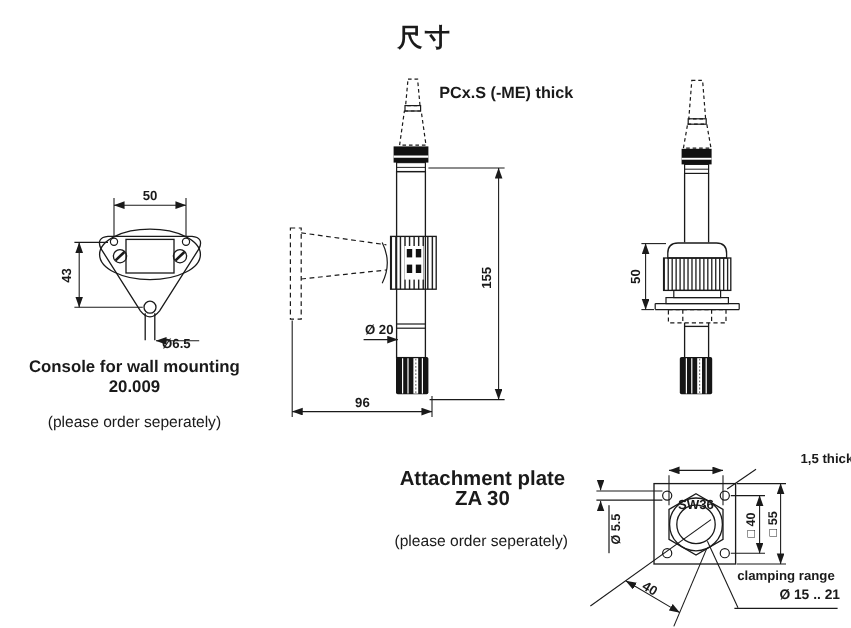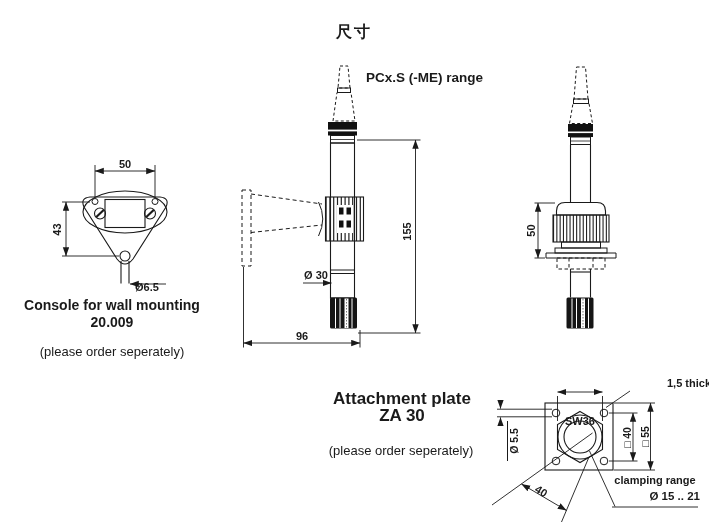--- a/index.html
+++ b/index.html
@@ -7,21 +7,21 @@
     width:709px;height:523px;position:relative;overflow:hidden;
     background:#ffffff;color:#1a1a1a;
     font-family:"Liberation Sans","DejaVu Sans",sans-serif;
   }
   .stage{position:absolute;left:0;top:0;width:709px;height:523px;}
   .lbl{
     position:absolute;font-size:11px;font-weight:bold;line-height:13px;
     text-align:center;white-space:nowrap;color:#1a1a1a;
   }
   .rot{transform:rotate(-90deg);}
-  .title-cn{font-size:16px;font-weight:bold;letter-spacing:2px;}
+  .title-cn{font-size:21px;font-weight:bold;letter-spacing:2px;}
   .series{font-size:13.5px;font-weight:bold;text-align:left;}
   .caption{font-size:14px;font-weight:bold;}
   .caption-sm{font-size:17px;font-weight:bold;}
   .note{font-size:13px;font-weight:normal;}
   .ul-left{border-top:1px solid #1a1a1a;}
   .tilt40{transform:rotate(31deg);}
   .small-dim{font-size:10.5px;}
 </style>
 </head>
 <body>
@@ -225,30 +225,30 @@
     </g>
 
     <g stroke-width="0.9">
       <line x1="589.5" y1="451" x2="615" y2="506.5"></line>
       <line x1="612" y1="507" x2="698" y2="507"></line>
     </g>
   </g>
 </svg>
 
 <div class="lbl title-cn" style="left:314px;top:25px;width:80px;">尺寸</div>
-<div class="lbl series" style="left:366px;top:71px;">PCx.S (-ME) range</div>
+<div class="lbl series" style="left:366px;top:71px;">PCx.S (-ME) thick</div>
 
 <div class="lbl" style="left:105px;top:157.5px;width:40px;">50</div>
 <div class="lbl rot" style="left:44.5px;top:222.5px;width:24px;">43</div>
 <div class="lbl" style="left:128px;top:281px;width:38px;">Ø6.5</div>
 <div class="lbl caption" style="left:12px;top:299px;width:200px;">Console for wall mounting</div>
 <div class="lbl caption" style="left:12px;top:316px;width:200px;">20.009</div>
 <div class="lbl note" style="left:12px;top:345px;width:200px;">(please order seperately)</div>
 
-<div class="lbl" style="left:296px;top:268.5px;width:40px;">Ø 30</div>
+<div class="lbl" style="left:296px;top:268.5px;width:40px;">Ø 20</div>
 <div class="lbl" style="left:282px;top:330px;width:40px;">96</div>
 <div class="lbl rot" style="left:393.5px;top:225px;width:26px;">155</div>
 
 <div class="lbl rot" style="left:519px;top:224px;width:24px;">50</div>
 
 <div class="lbl caption-sm" style="left:312px;top:392px;width:180px;">Attachment plate</div>
 <div class="lbl caption-sm" style="left:312px;top:409px;width:180px;">ZA 30</div>
 <div class="lbl note" style="left:306px;top:444px;width:190px;">(please order seperately)</div>
 <div class="lbl" style="left:557px;top:378.5px;width:46px;margin-top:36px;">SW36</div>
 <div class="lbl" style="left:623px;top:377px;margin-left:44px;">1,5 thick</div>

